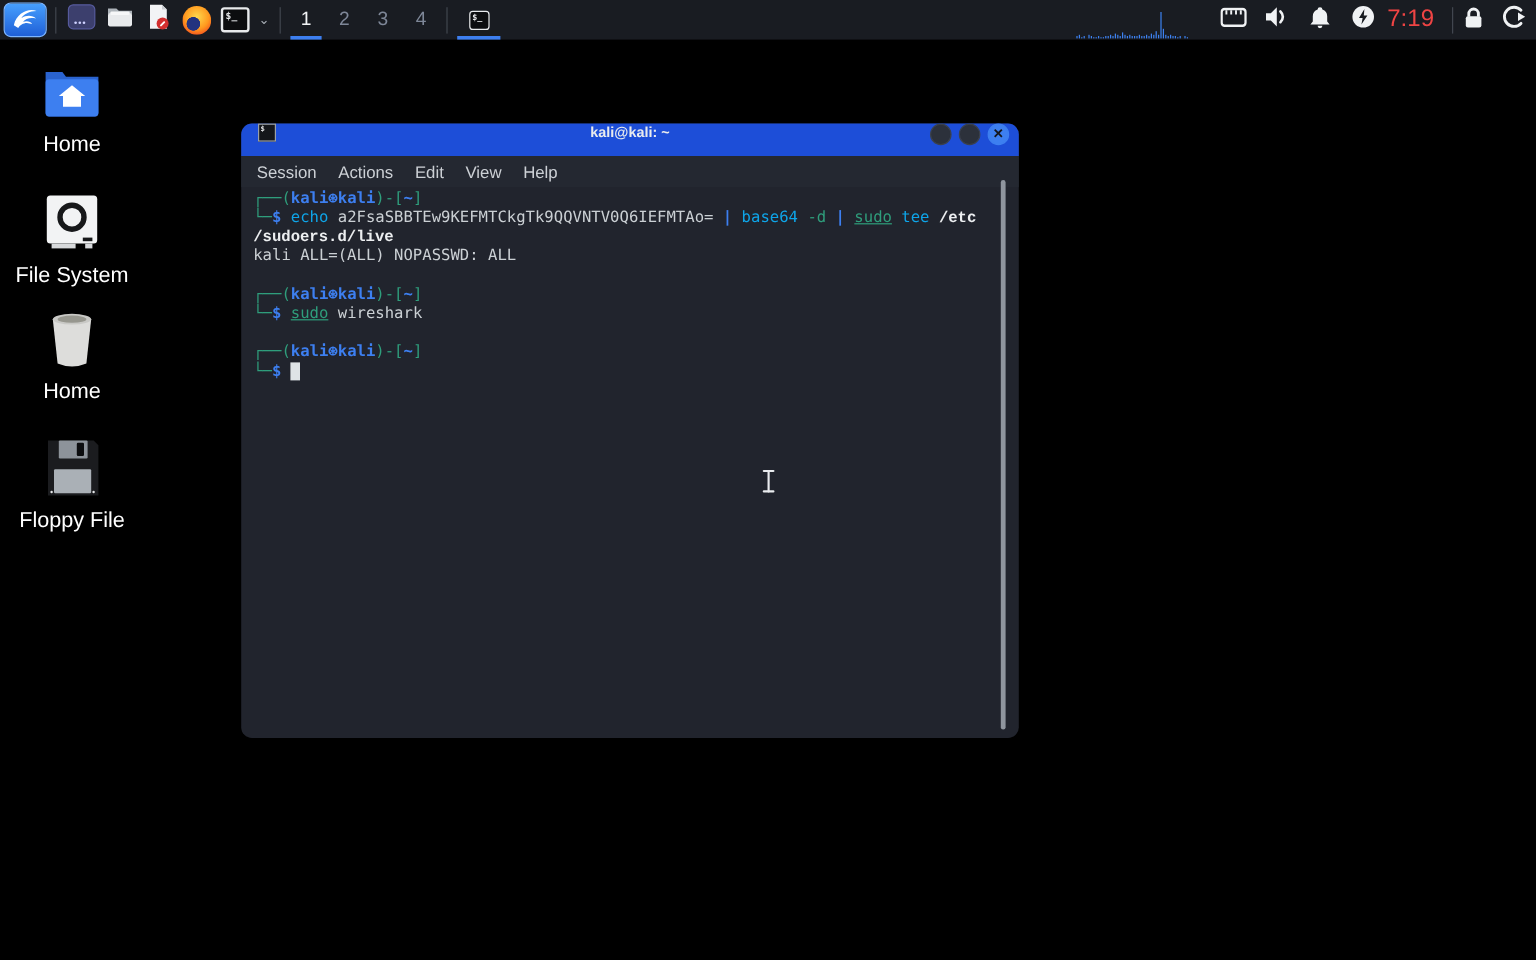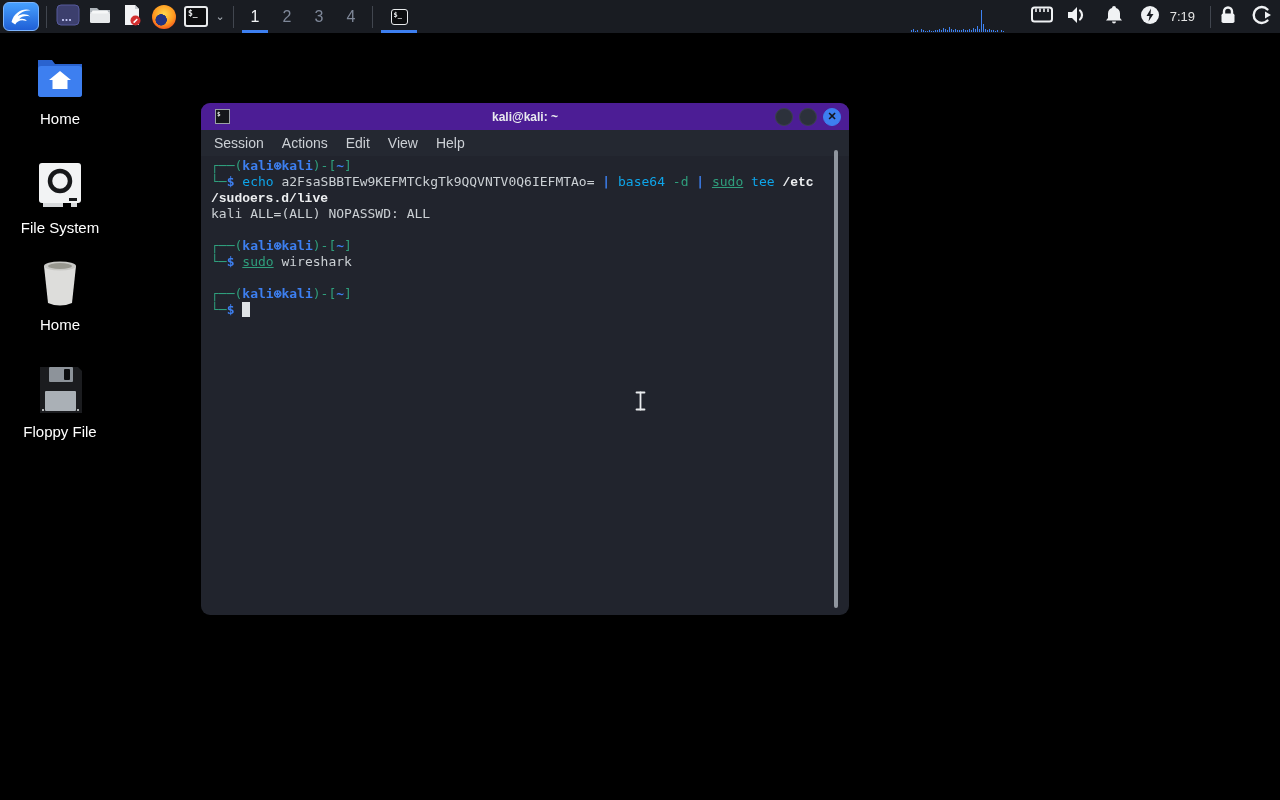--- a/index.html
+++ b/index.html
@@ -24,32 +24,32 @@
   .winbtn { width:42px; }
   .term-ico { width:24px; height:21px; background:#0c0d0f; border:2px solid #e8eaec;
               border-radius:3px; color:#e8eaec; font:bold 8px/9px "DejaVu Sans Mono",monospace;
               padding:1px 0 0 2px; }
   .term-ico-sm { width:17px; height:16px; border-width:1.5px; font-size:7px; }
   .spacer { flex:1; }
   .monitor { width:96px; height:33px; display:flex; align-items:flex-end; gap:1px;
              padding:0 1px 1px 1px; }
   .monitor i { width:1px; background:#3d82f2; flex:none; }
   .tray-ico { width:24px; height:33px; display:flex; align-items:center; justify-content:center; }
-  .clock { color:#e5e5e5; font-size:13px; margin:0 10px 0 8px; }
+  .clock { color:#ef4444; font-size:20px; margin:0 10px 0 8px; }
 
   
   .dicon { position:absolute; left:5px; width:110px; text-align:center; cursor:default; }
   .dicon .glyph { height:50px; display:flex; align-items:center; justify-content:center; }
-  .dicon .lbl { margin-top:8px; color:#fff; font-size:15px; text-shadow:0 1px 2px #000; }
+  .dicon .lbl { margin-top:8px; color:#fff; font-size:18px; text-shadow:0 1px 2px #000; }
 
   
   .window { position:absolute; left:201px; top:103px; width:648px; height:512px;
             background:#21242d; border-radius:9px; box-shadow:0 10px 30px rgba(0,0,0,.65); }
-  .titlebar { height:27px; background:#4c1d95; border-radius:9px 9px 0 0;
-              display:flex; align-items:center; padding:0 8px; position:relative; }
+  .titlebar { height:27px; background:#1d4ed8; border-radius:9px 9px 0 0;
+              display:flex; align-items:flex-start; padding:0 8px; position:relative; }
   .tb-ico { width:15px; height:15px; border:1px solid #9aa0a6; background:#14161a;
             margin-left:6px; color:#e8eaec; font:bold 6px/7px "DejaVu Sans Mono",monospace;
             padding-left:1px; }
   .tb-title { position:absolute; left:0; right:0; text-align:center; color:#e9ebee;
               font-size:12px; font-weight:bold; pointer-events:none; }
   .tb-btns { margin-left:auto; display:flex; gap:6px; z-index:2; }
   .tb-btn { width:18px; height:18px; border-radius:50%; background:#2c313b;
             border:1px solid #3b414c; display:flex; align-items:center; justify-content:center; }
   .tb-btn.close { background:#3d7ff0; border-color:#3d7ff0; color:#14161c;
                   font-size:11px; font-weight:bold; line-height:1; }

